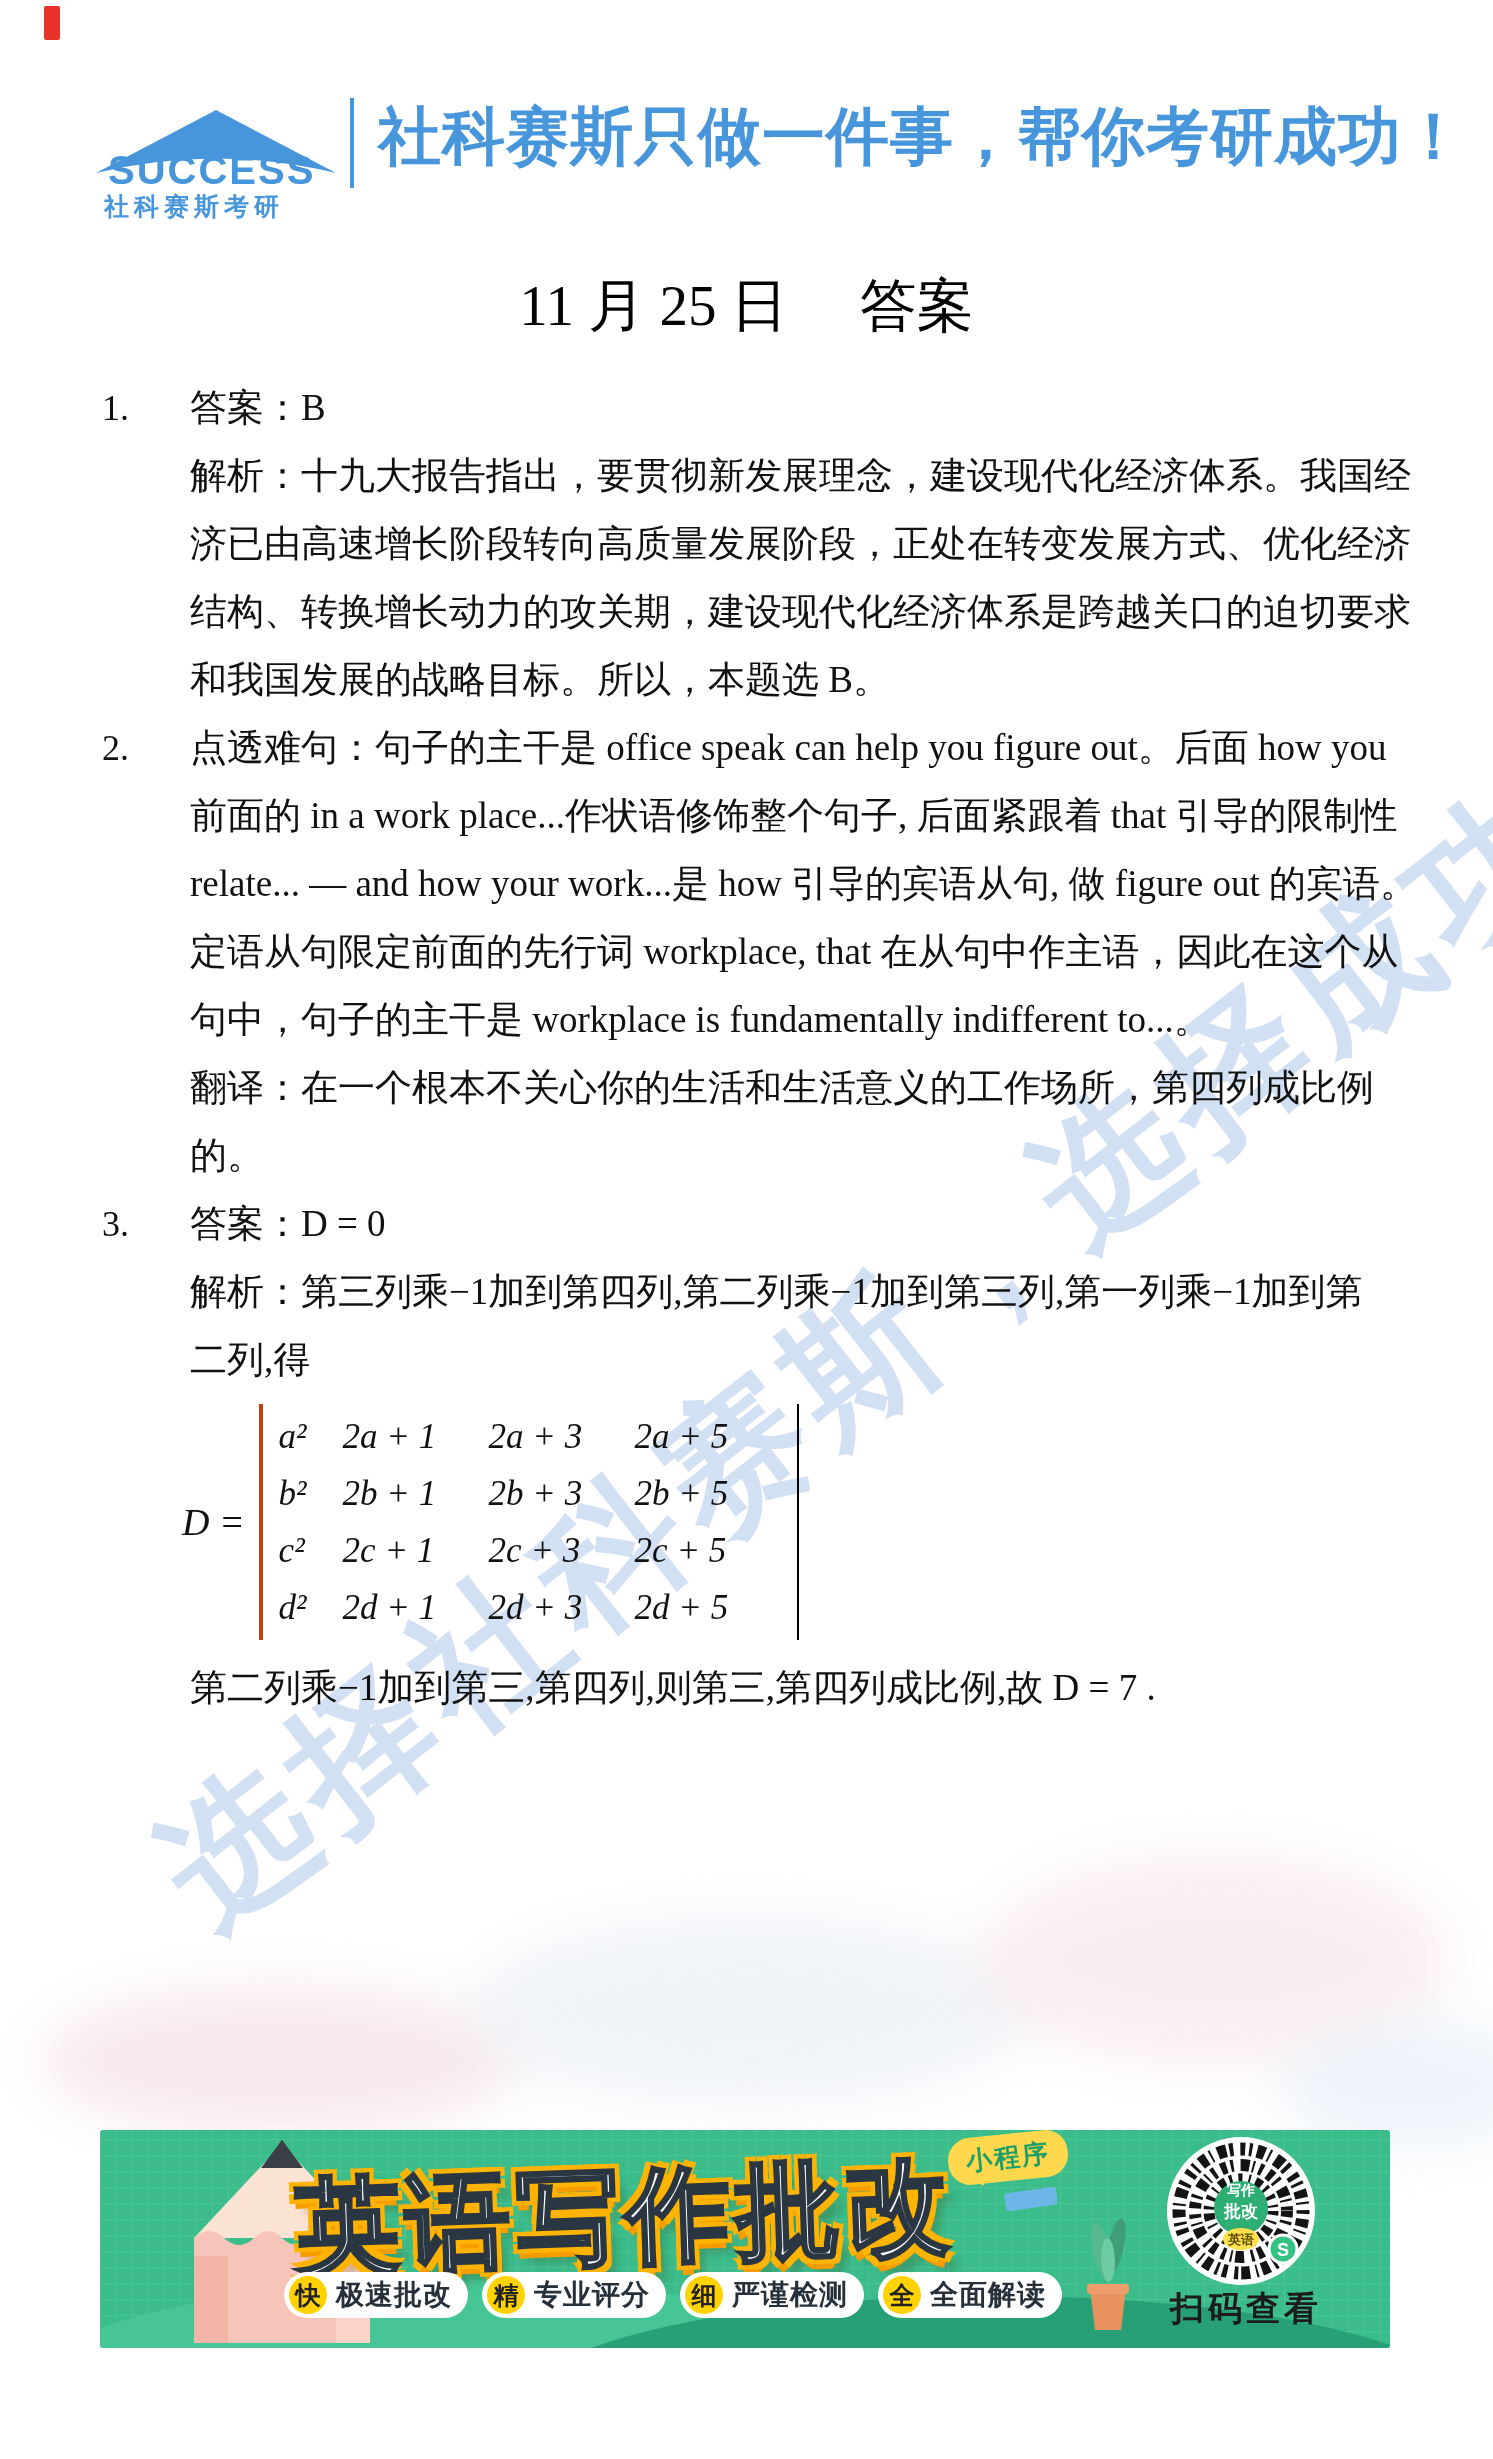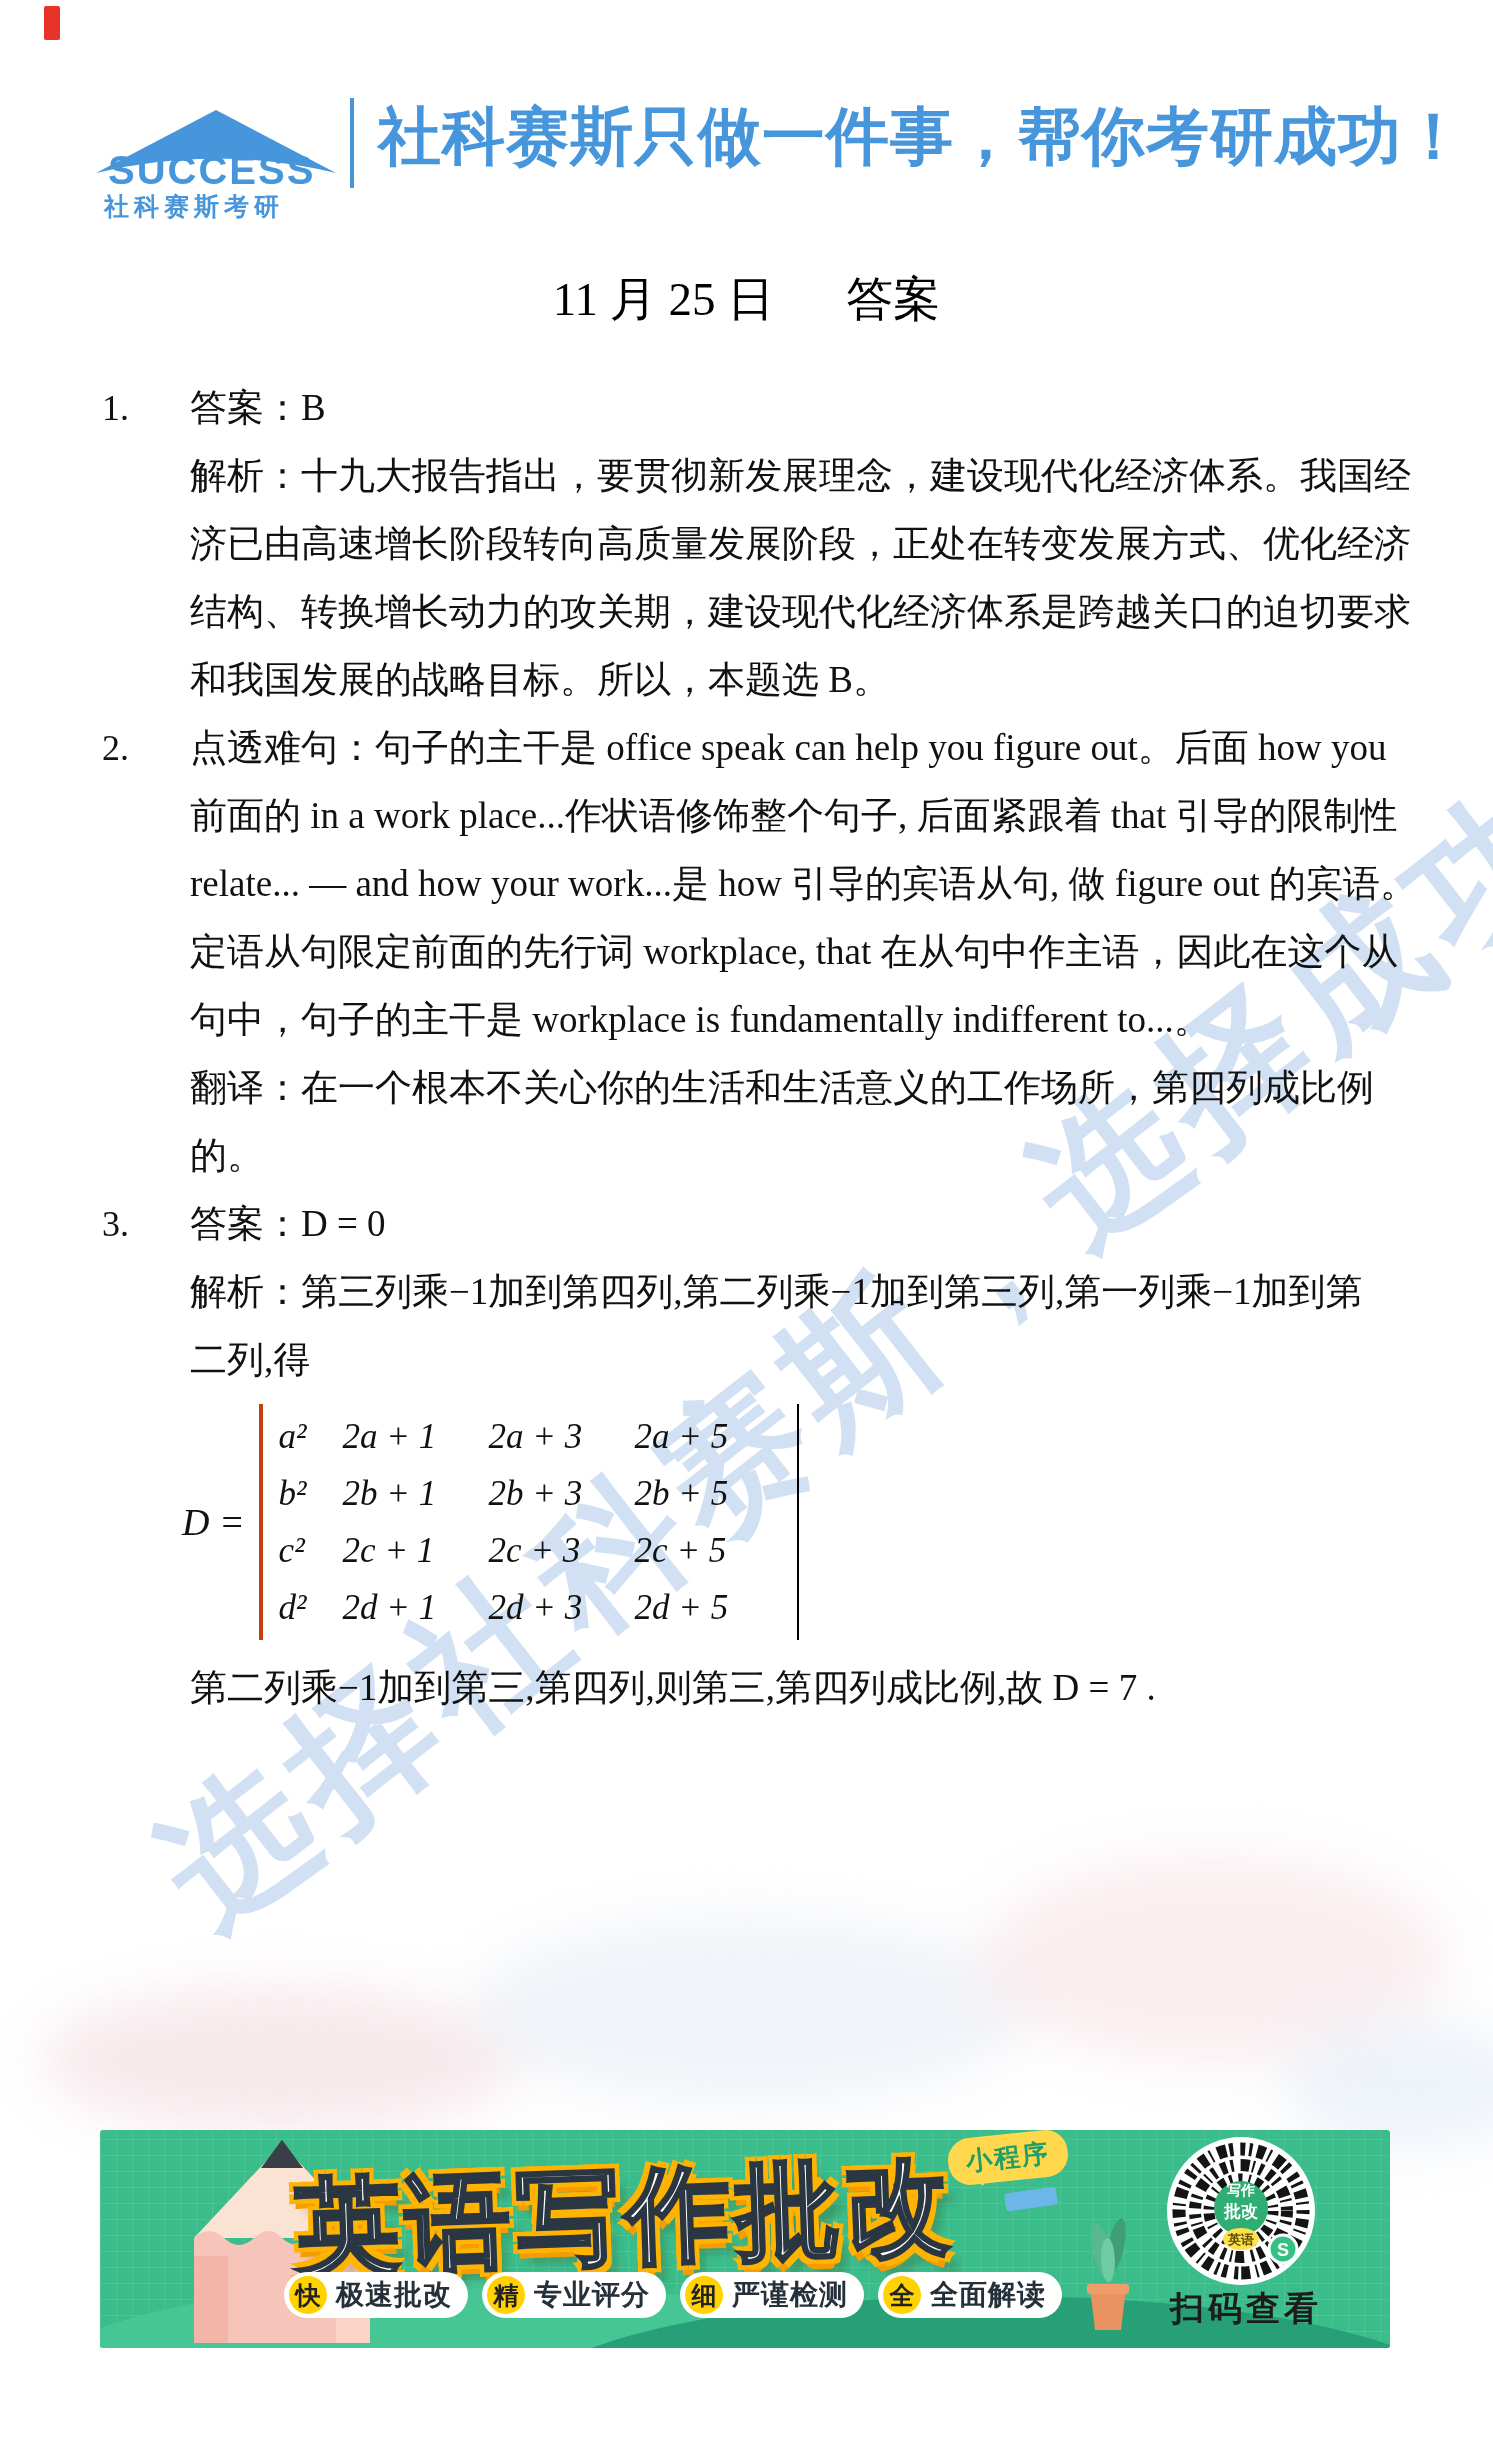--- a/index.html
+++ b/index.html
@@ -13,21 +13,21 @@
   .logo-brand{position:absolute;left:92px;top:148px;font-family:"Liberation Sans","DejaVu Sans",sans-serif;
               font-weight:bold;font-size:40px;letter-spacing:2px;color:#4796db;}
   .logo-sub{position:absolute;left:88px;top:190px;font-family:"Liberation Sans","DejaVu Sans",sans-serif;
             font-weight:bold;font-size:25px;letter-spacing:5px;color:#4796db;}
   .divider{position:absolute;left:334px;top:98px;width:4px;height:90px;background:#4796db;}
   .slogan{position:absolute;left:362px;top:94px;width:1090px;font-family:"Liberation Sans","DejaVu Sans",sans-serif;
           font-weight:800;font-size:63px;letter-spacing:1px;color:#4796db;white-space:nowrap;}
 
   
   .main-title{position:absolute;top:268px;left:0;width:100%;display:flex;justify-content:center;gap:72px;
-              font-size:47px;color:#000;z-index:2;}
+              font-size:57px;color:#000;z-index:2;}
 
   
   .watermark{position:absolute;left:120px;top:1815px;z-index:1;white-space:nowrap;
              font-size:146px;letter-spacing:12px;font-weight:bold;color:rgba(146,180,224,0.42);
              transform:rotate(-38deg);transform-origin:left top;font-family:"Liberation Sans","DejaVu Sans",sans-serif;}
   .cloud{position:absolute;border-radius:50%;filter:blur(26px);z-index:0;}
   .cloud.c1{left:40px;top:1985px;width:480px;height:150px;background:#f3dfe3;opacity:.65;}
   .cloud.c2{left:470px;top:1915px;width:560px;height:190px;background:#e7ecf4;opacity:.6;}
   .cloud.c3{left:980px;top:1855px;width:470px;height:210px;background:#f6e3e6;opacity:.6;}
   .cloud.c4{left:1280px;top:2020px;width:260px;height:130px;background:#e3ecf6;opacity:.6;}

